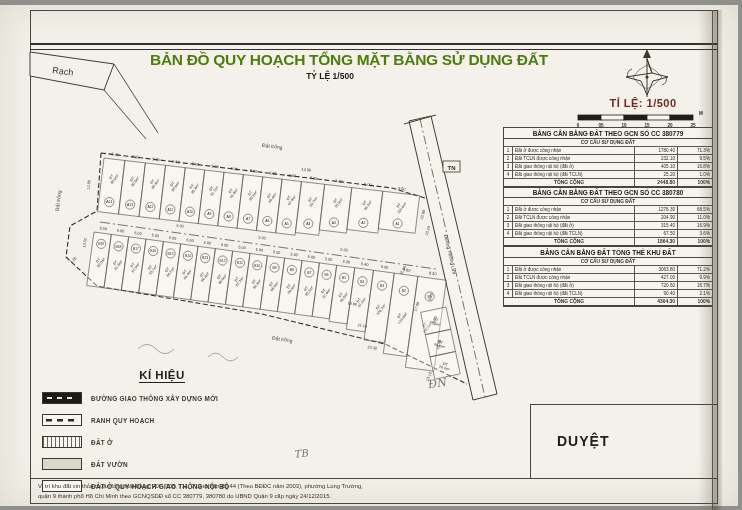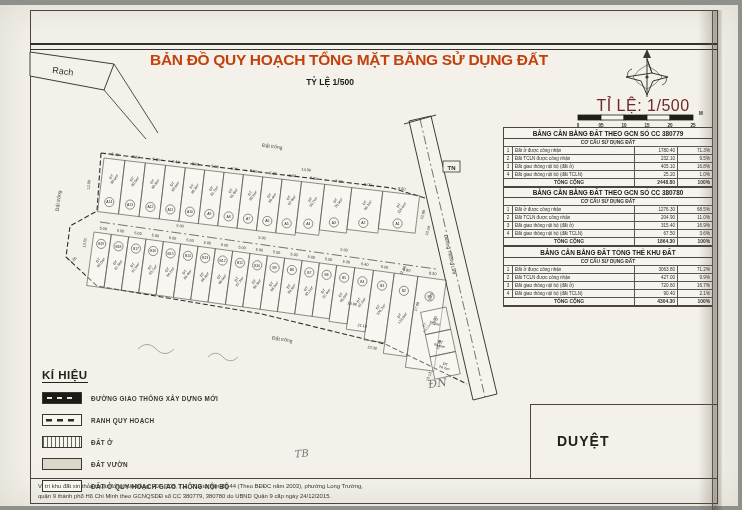--- a/index.html
+++ b/index.html
@@ -9,44 +9,44 @@
          box-shadow:inset 0 0 40px rgba(120,110,90,.18);}
   .frame{position:absolute;left:30px;top:5px;width:686px;height:492px;border:1px solid #4a463f;}
   .toprule{position:absolute;left:30px;top:38px;width:687px;height:4px;
            border-top:2.5px solid #35322c;border-bottom:1px solid #35322c;}
   .botrule{position:absolute;left:30px;top:473px;width:687px;height:1px;background:#4a463f;}
   .crease{position:absolute;left:698px;top:5px;width:24px;height:501px;
           background:linear-gradient(90deg,rgba(0,0,0,0) 0%,rgba(90,82,66,.22) 55%,rgba(58,52,42,.4) 70%,rgba(120,112,96,.15) 100%);}
   .creaseline{position:absolute;left:712px;top:5px;width:1px;height:501px;background:#5a544a;}
 
   .title-block{position:absolute;left:150px;top:46px;width:360px;text-align:center;}
-  .title-main{font-size:15.5px;font-weight:bold;letter-spacing:-0.3px;color:#c2410c;white-space:nowrap;}
-  .title-sub{font-size:8.5px;font-weight:bold;margin-top:8px;color:#1d1b18;}
+  .title-main{font-size:15.5px;font-weight:bold;letter-spacing:-0.3px;color:#4d7c0f;white-space:nowrap;}
+  .title-sub{font-size:8.5px;font-weight:bold;margin-top:2px;color:#1d1b18;}
 
   .compass-wrap{position:absolute;left:592px;top:42px;width:110px;height:52px;}
   .scale-label{position:absolute;left:588px;top:92px;width:110px;text-align:center;
-               font-size:16px;font-weight:normal;color:#6e2a26;letter-spacing:.5px;}
+               font-size:11px;font-weight:bold;color:#6e2a26;letter-spacing:.5px;}
   .scalebar-wrap{position:absolute;left:574px;top:104px;width:136px;height:22px;}
 
   #tables-container{position:absolute;left:503px;top:122px;width:210px;}
   .tbl{border:1px solid #4a463f;border-bottom:none;background:rgba(255,255,255,.25);}
   .tbl:last-child{border-bottom:1px solid #4a463f;}
   .tbl-title{font-size:6.4px;font-weight:bold;text-align:center;padding:1.5px 0 1px 0;
              border-bottom:1px solid #4a463f;color:#23201b;white-space:nowrap;}
   .tbl-sub{font-size:4.8px;font-weight:bold;text-align:center;padding:1px 0;border-bottom:.7px solid #5a564e;}
   .trow{display:grid;grid-template-columns:9px 122px 43px 34px;border-bottom:.7px solid #5a564e;}
   .trow:last-child{border-bottom:1px solid #4a463f;}
   .c{font-size:4.6px;padding:1px 2px;border-right:.7px solid #5a564e;overflow:hidden;white-space:nowrap;}
   .c:last-child{border-right:none;}
   .c.idx{text-align:center;padding:1px 0;}
   .c.val,.c.pct{text-align:right;}
   .trow.total .c{font-weight:bold;font-size:4.9px;}
   .trow.total .lblT{grid-column:span 2;text-align:center;}
 
-  #legend{position:absolute;left:42px;top:360px;width:240px;}
+  #legend{position:absolute;left:42px;top:360px;width:240px;text-align:center;}
   .kh-title{font-size:11.5px;font-weight:bold;color:#23201b;letter-spacing:.5px;
             border-bottom:1.6px solid #23201b;display:inline-block;padding-bottom:1px;}
   .kh-item{display:flex;align-items:center;gap:9px;margin-top:8px;height:14px;}
   .sw{width:40px;height:12px;border:1px solid #3a372f;background:#f6f5f0;flex:none;box-sizing:border-box;}
   .sw-road-new{background-color:#1c1a17;background-image:repeating-linear-gradient(90deg,#e8e6df 0 5px,rgba(0,0,0,0) 5px 10px);
                background-size:80% 2px;background-repeat:no-repeat;background-position:center;}
   .sw-boundary{background-image:repeating-linear-gradient(90deg,#2a2822 0 6px,rgba(0,0,0,0) 6px 11px);
                background-size:85% 2.5px;background-repeat:no-repeat;background-position:center;}
   .sw-dat-o{background-image:repeating-linear-gradient(90deg,#6a665c 0 1px,rgba(0,0,0,0) 1px 4px);}
   .sw-dat-vuon{background:#dbd7ca;}

